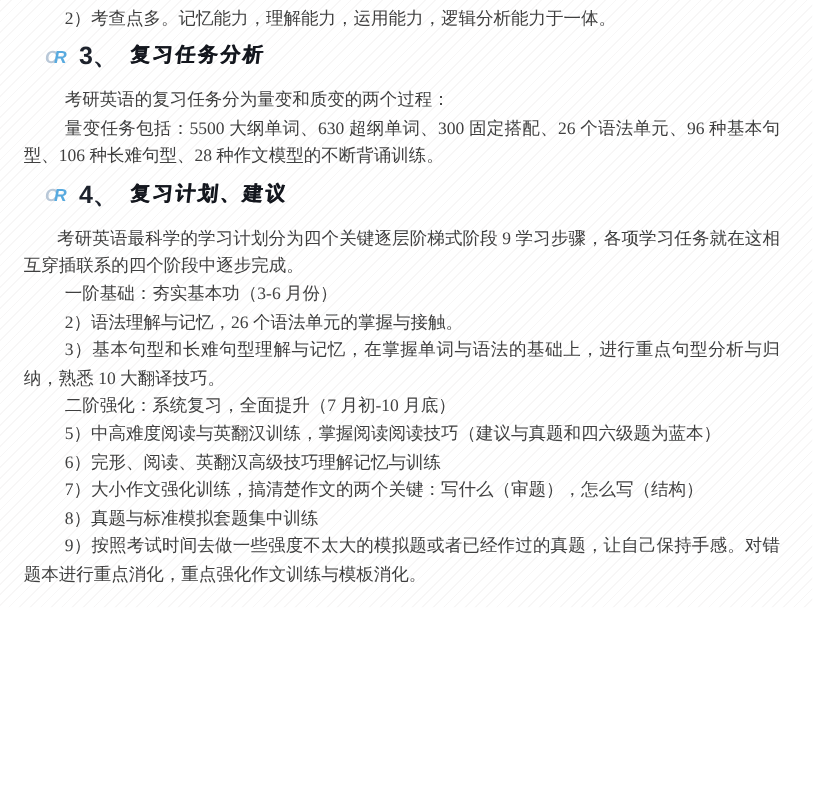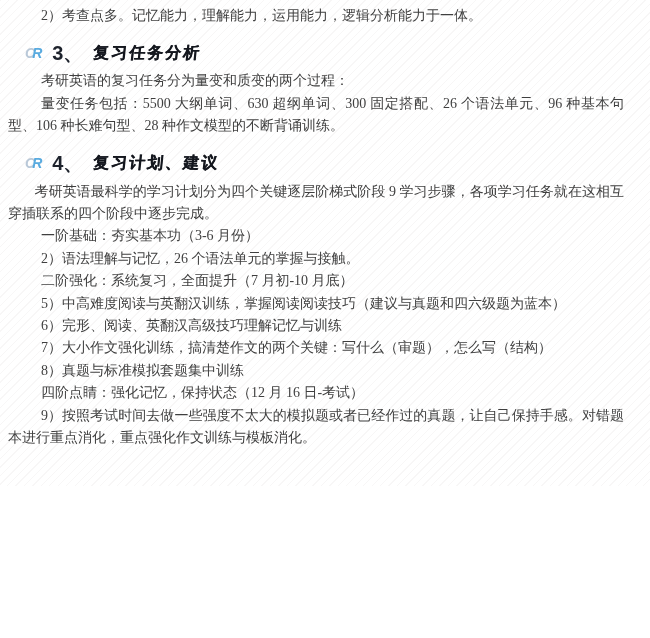--- a/index.html
+++ b/index.html
@@ -5,21 +5,21 @@
   html, body {
     margin: 0;
     padding: 0;
     background: #ffffff;
   }
   .page {
     position: relative;
     width: 650px;
     height: 486px;
     box-sizing: border-box;
-    padding: 5px 26px 0 8px;
+    padding: 5px 26px 0 19px;
     overflow: hidden;
     background-color: #ffffff;
     background-image: repeating-linear-gradient(
       135deg,
       rgba(150, 135, 135, 0.07) 0px,
       rgba(150, 135, 135, 0.07) 1px,
       rgba(0, 0, 0, 0) 1px,
       rgba(0, 0, 0, 0) 6px
     );
     font-family: "Liberation Serif", "DejaVu Serif", serif;
@@ -30,21 +30,21 @@
   }
   p.body-par {
     margin: 0;
     text-indent: 2.35em;
   }
   p.body-par.indent-sm {
     text-indent: 1.9em;
   }
   .heading {
     display: flex;
-    align-items: flex-end;
+    align-items: flex-start;
     height: 30px;
     margin: 7px 0 6px 0;
   }
   .heading-icon {
     font-family: "Liberation Sans", "DejaVu Sans", sans-serif;
     font-weight: bold;
     font-style: italic;
     font-size: 14px;
     letter-spacing: -3px;
     margin-left: 17px;
@@ -88,21 +88,21 @@
 
   <div class="heading">
     <span class="heading-icon"><span class="ic-left">C</span><span class="ic-right">R</span></span>
     <span class="heading-number">4、</span>
     <span class="heading-title">复习计划、建议</span>
   </div>
 
   <p class="body-par indent-sm">考研英语最科学的学习计划分为四个关键逐层阶梯式阶段 9 学习步骤，各项学习任务就在这相互穿插联系的四个阶段中逐步完成。</p>
   <p class="body-par">一阶基础：夯实基本功（3-6 月份）</p>
   <p class="body-par">2）语法理解与记忆，26 个语法单元的掌握与接触。</p>
+  <p class="body-par">3）基本句型和长难句型理解与记忆，在掌握单词与语法的基础上，进行重点句型分析与归纳，熟悉 10 大翻译技巧。</p>
   <p class="body-par">二阶强化：系统复习，全面提升（7 月初-10 月底）</p>
   <p class="body-par">5）中高难度阅读与英翻汉训练，掌握阅读阅读技巧（建议与真题和四六级题为蓝本）</p>
   <p class="body-par">6）完形、阅读、英翻汉高级技巧理解记忆与训练</p>
   <p class="body-par">7）大小作文强化训练，搞清楚作文的两个关键：写什么（审题），怎么写（结构）</p>
   <p class="body-par">8）真题与标准模拟套题集中训练</p>
-  <p class="body-par">四阶点睛：强化记忆，保持状态（12 月 16 日-考试）</p>
   <p class="body-par">9）按照考试时间去做一些强度不太大的模拟题或者已经作过的真题，让自己保持手感。对错题本进行重点消化，重点强化作文训练与模板消化。</p>
 
 </div>
 
 </body></html>

